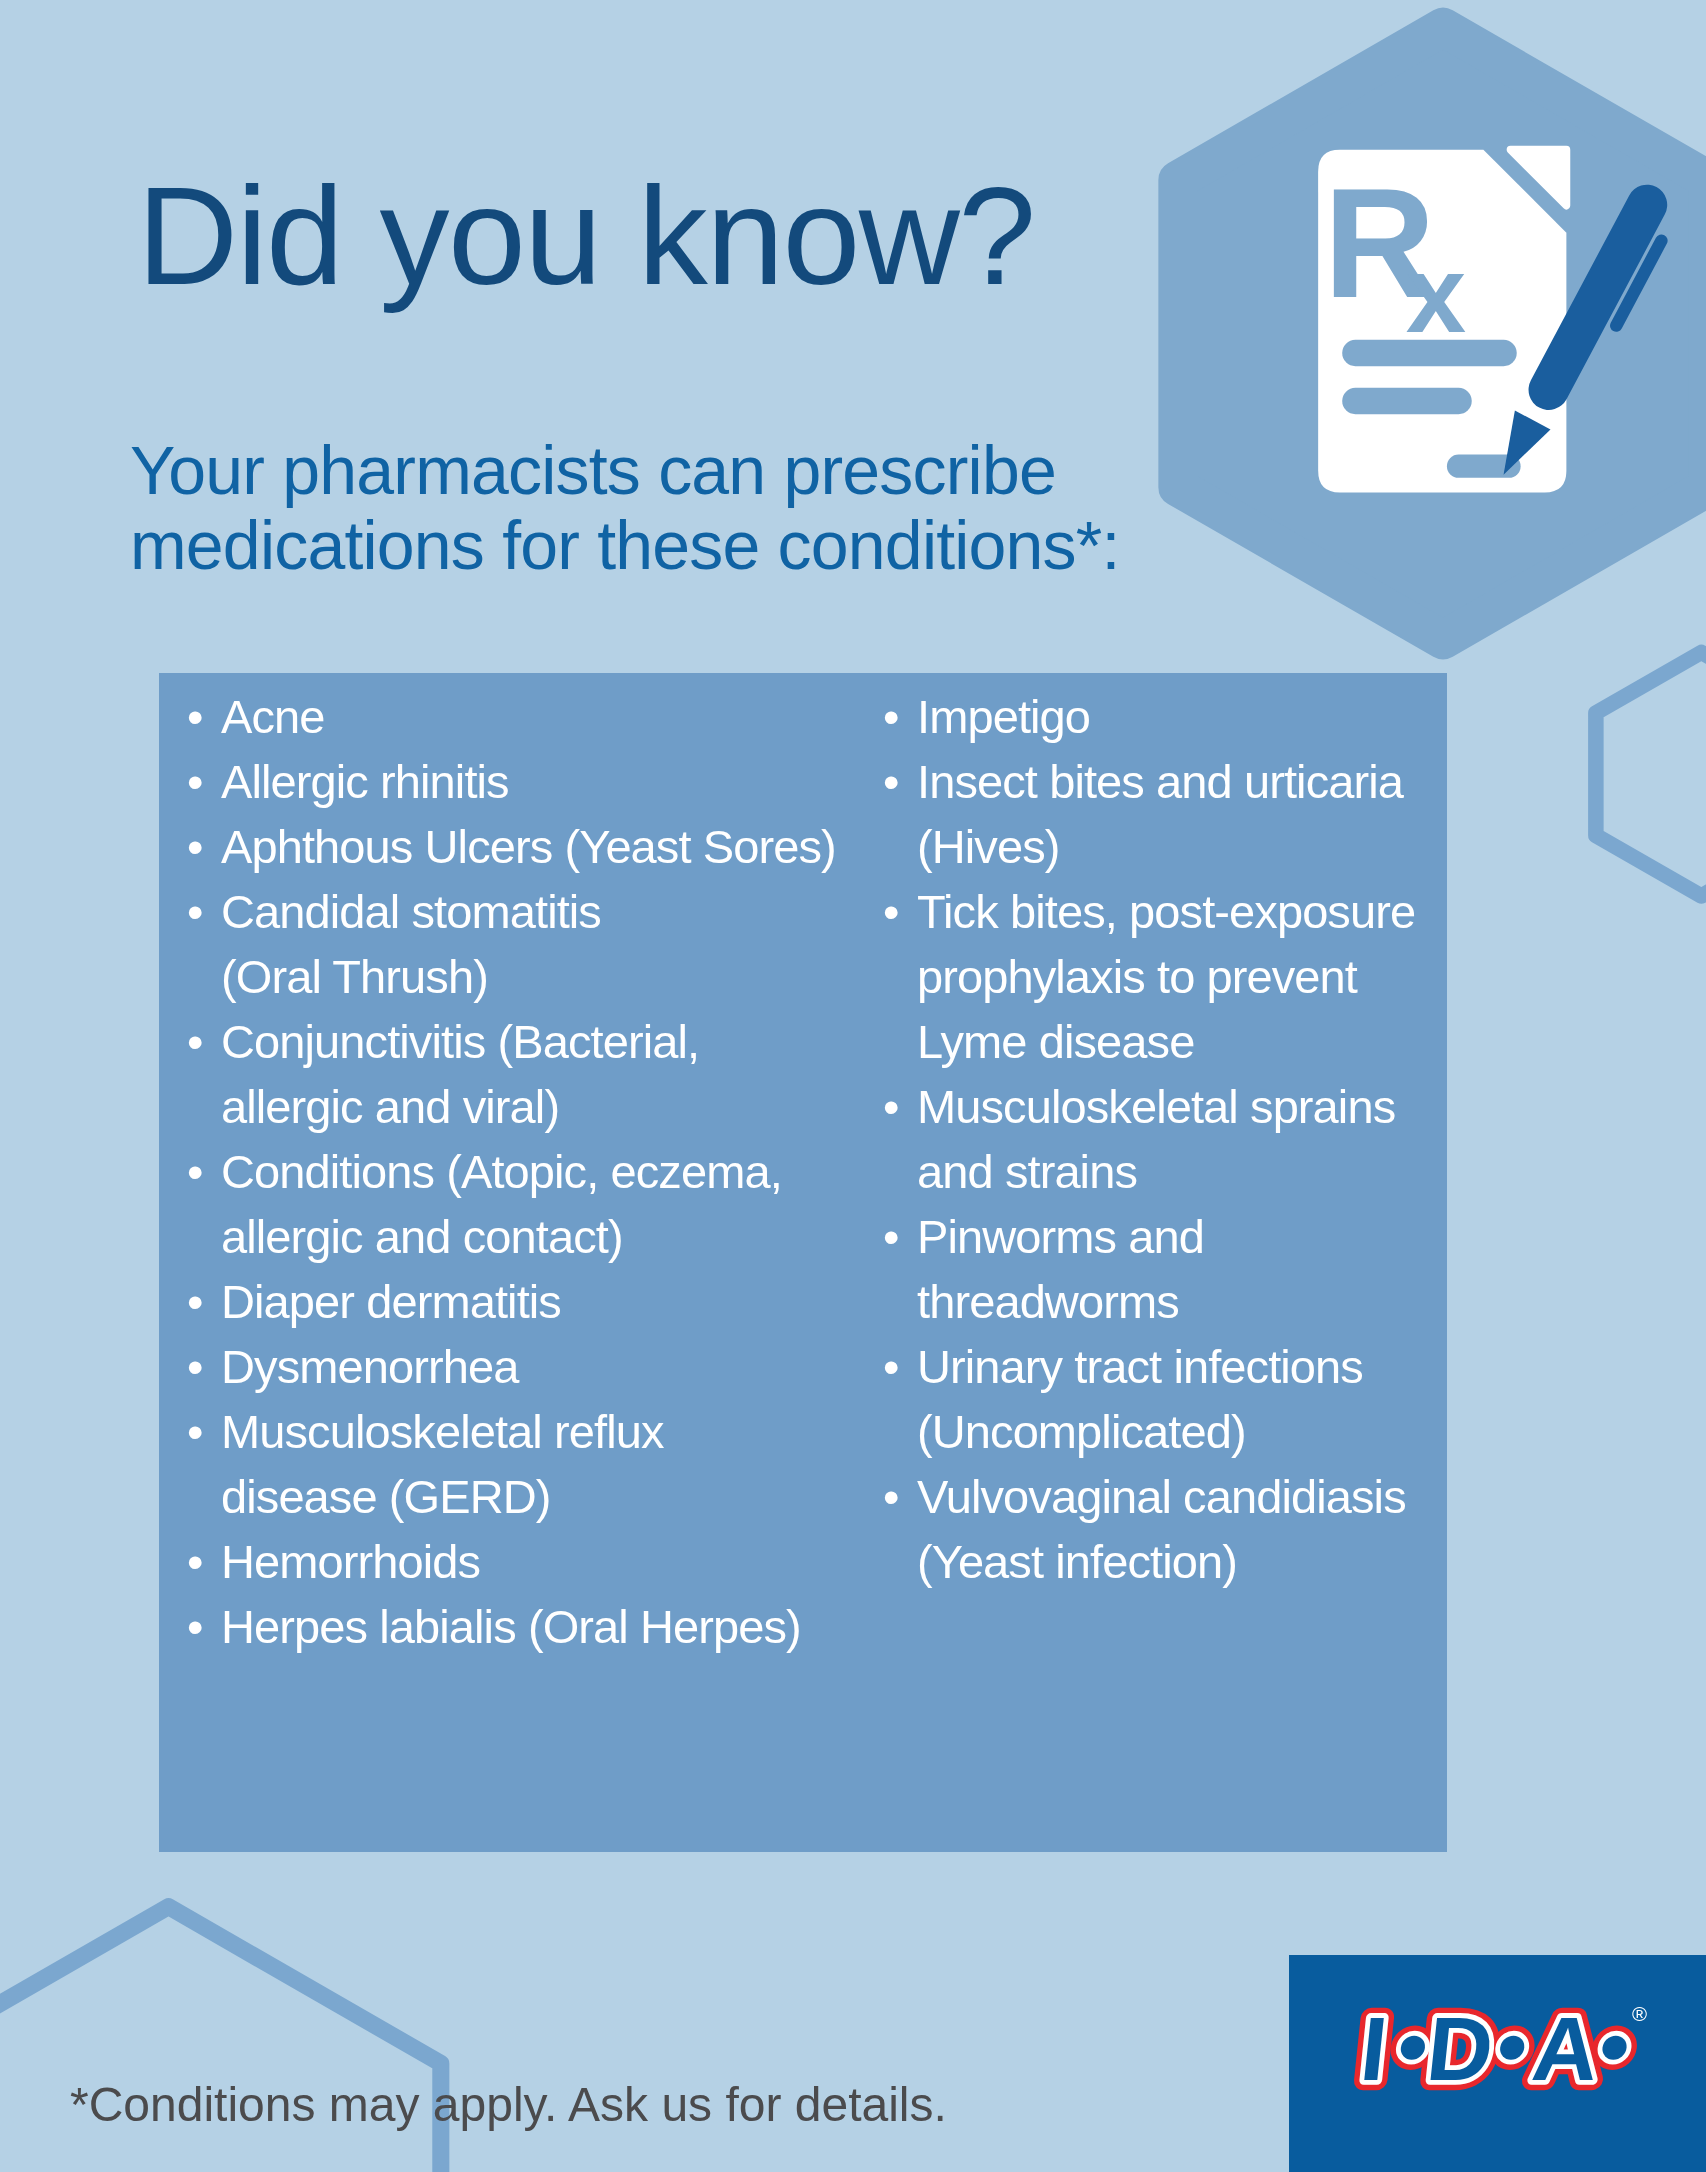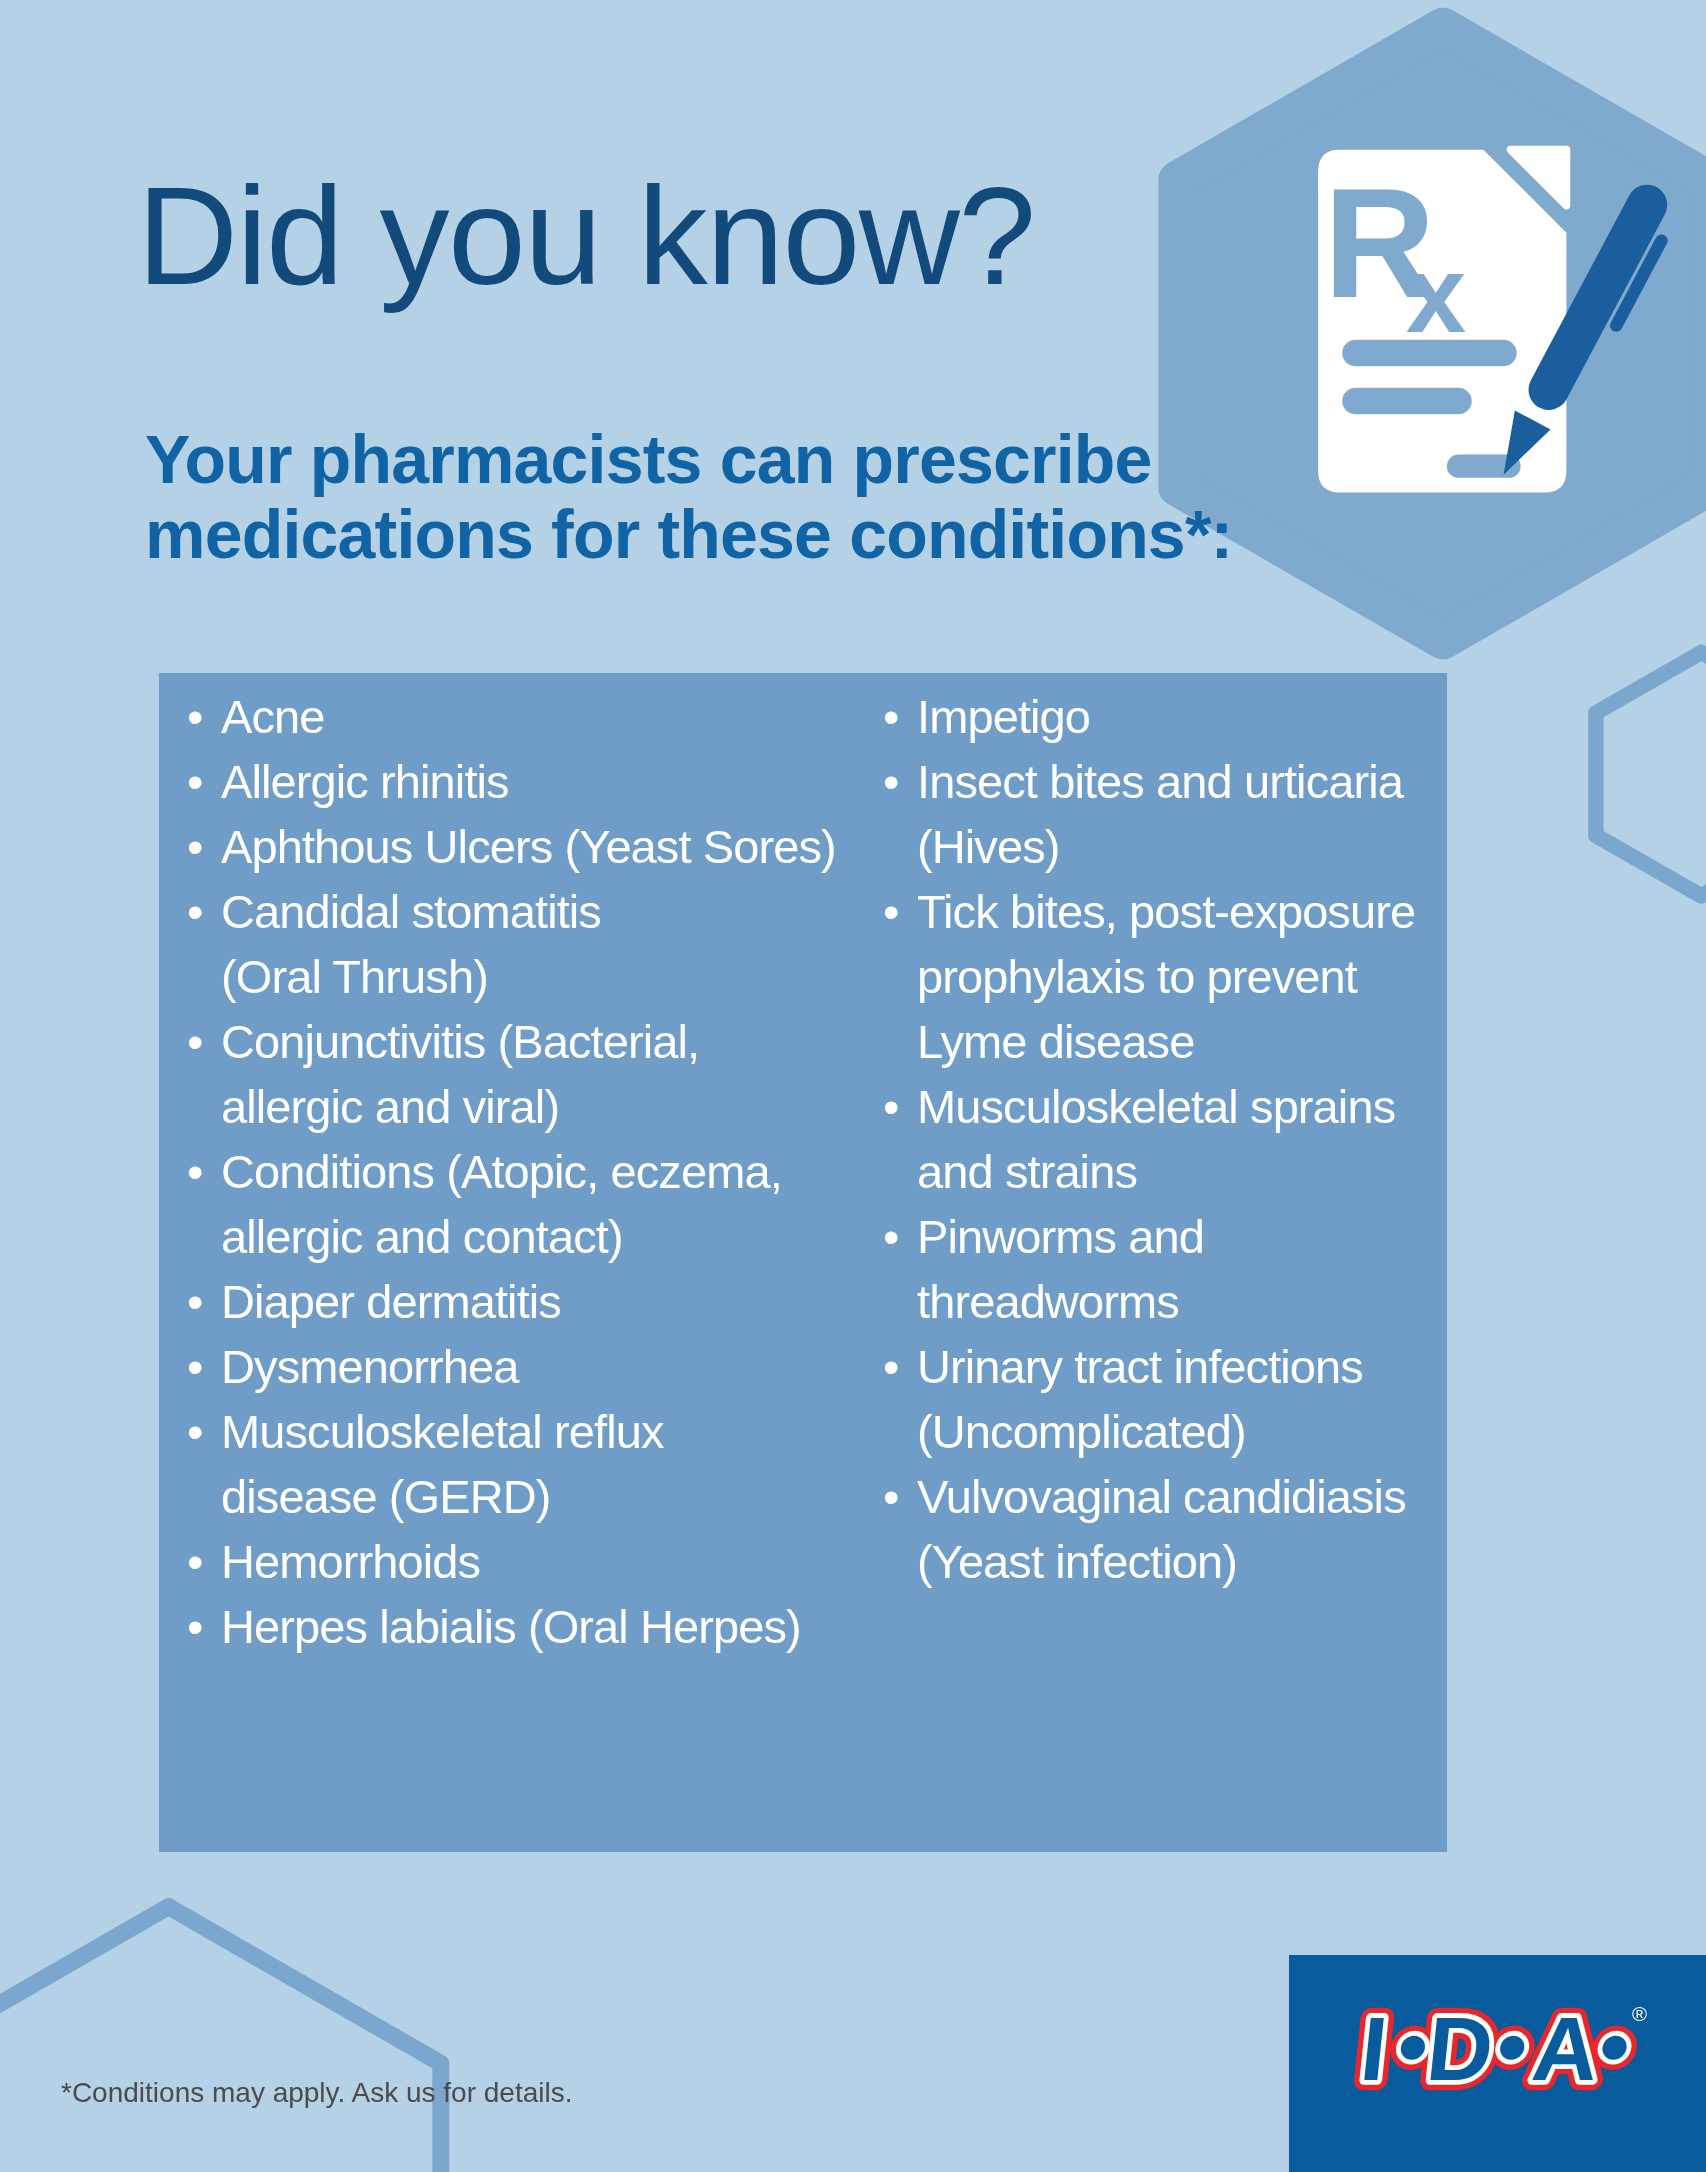--- a/index.html
+++ b/index.html
@@ -33,26 +33,25 @@
   }
   .deco text{font-family:"Liberation Sans","DejaVu Sans",sans-serif;}
   .title{
     position:absolute;left:137px;top:166px;
     font-size:140px;font-weight:400;line-height:1;
     letter-spacing:-1.6px;
     color:var(--title);
     white-space:nowrap;
   }
   .subtitle{
-    position:absolute;left:130px;top:422px;
-    font-size:68px;font-weight:700;line-height:75px;
+    position:absolute;left:130px;top:433px;
+    font-size:68px;font-weight:400;line-height:75px;
     letter-spacing:-0.8px;
     color:var(--subtitle);
     white-space:nowrap;
-    margin-left:15px;
   }
   .panel{
     position:absolute;top:673px;height:1179px;
     background:var(--panel);
   }
   .panel.left{left:124px;width:722px;margin-left:35px;}
   .panel.right{left:855px;width:592px;}
   ul.conditions{
     list-style:none;
     margin:11px 22px 0 28px;
@@ -63,22 +62,22 @@
   ul.conditions li{
     position:relative;
     padding-left:34px;
     white-space:pre-line;
   }
   ul.conditions li::before{
     content:"\2022";
     position:absolute;left:0;top:0;
   }
   .footnote{
-    position:absolute;left:61px;top:2076px;
-    font-size:28px;line-height:1.2;
+    position:absolute;left:70px;top:2076px;
+    font-size:48px;line-height:1.2;
     color:var(--footnote);
     white-space:nowrap;
   }
   .ida-block{
     position:absolute;left:1289px;top:1955px;
     width:417px;height:217px;
     background:var(--logo-blue-bg);
   }
   .ida-logo{
     position:absolute;left:59px;top:34px;

